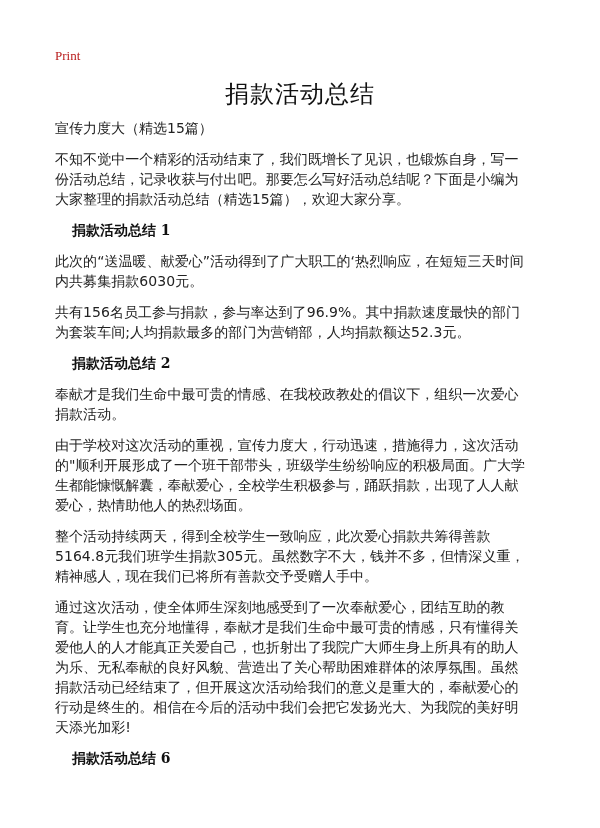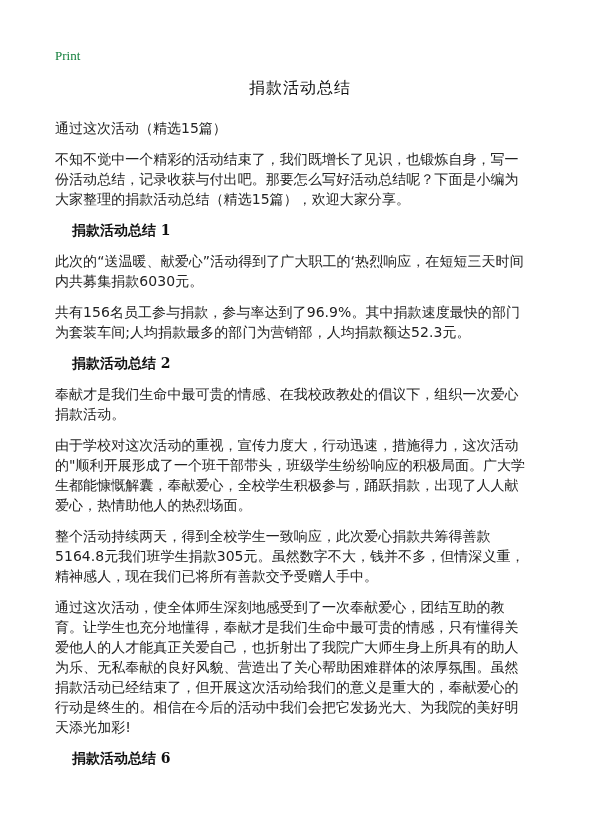--- a/index.html
+++ b/index.html
@@ -20,29 +20,29 @@
       left: 55px;
       top: 0;
       width: 492px;
     }
     .print-label {
       position: absolute;
       top: 48px;
       left: 0;
       font-family: "Liberation Serif", "DejaVu Serif", serif;
       font-size: 13px;
-      color: #15803d;
+      color: #b91c1c;
     }
     .doc-title {
       position: absolute;
       top: 78px;
       left: 0;
       width: 490px;
       text-align: center;
-      font-size: 16px;
+      font-size: 24px;
       font-weight: normal;
       color: #111;
       margin: 0;
       letter-spacing: 1px;
     }
     .doc-subtitle {
       position: absolute;
       top: 120px;
       left: 0;
       font-size: 14px;
@@ -70,21 +70,21 @@
       color: #111;
       font-family: "DejaVu Serif", "Liberation Serif", serif;
     }
   </style>
 </head>
 <body>
 
 <div class="page">
   <div class="print-label">Print</div>
   <h1 class="doc-title">捐款活动总结</h1>
-  <p class="doc-subtitle">通过这次活动（精选15篇）</p>
+  <p class="doc-subtitle">宣传力度大（精选15篇）</p>
 
   <div class="body-flow">
     <p class="para">不知不觉中一个精彩的活动结束了，我们既增长了见识，也锻炼自身，写一份活动总结，记录收获与付出吧。那要怎么写好活动总结呢？下面是小编为大家整理的捐款活动总结（精选15篇），欢迎大家分享。</p>
 
     <h2 class="section-heading">捐款活动总结 1</h2>
     <p class="para">此次的“送温暖、献爱心”活动得到了广大职工的‘热烈响应，在短短三天时间内共募集捐款6030元。</p>
     <p class="para">共有156名员工参与捐款，参与率达到了96.9%。其中捐款速度最快的部门为套装车间;人均捐款最多的部门为营销部，人均捐款额达52.3元。</p>
 
     <h2 class="section-heading">捐款活动总结 2</h2>
     <p class="para">奉献才是我们生命中最可贵的情感、在我校政教处的倡议下，组织一次爱心捐款活动。</p>

